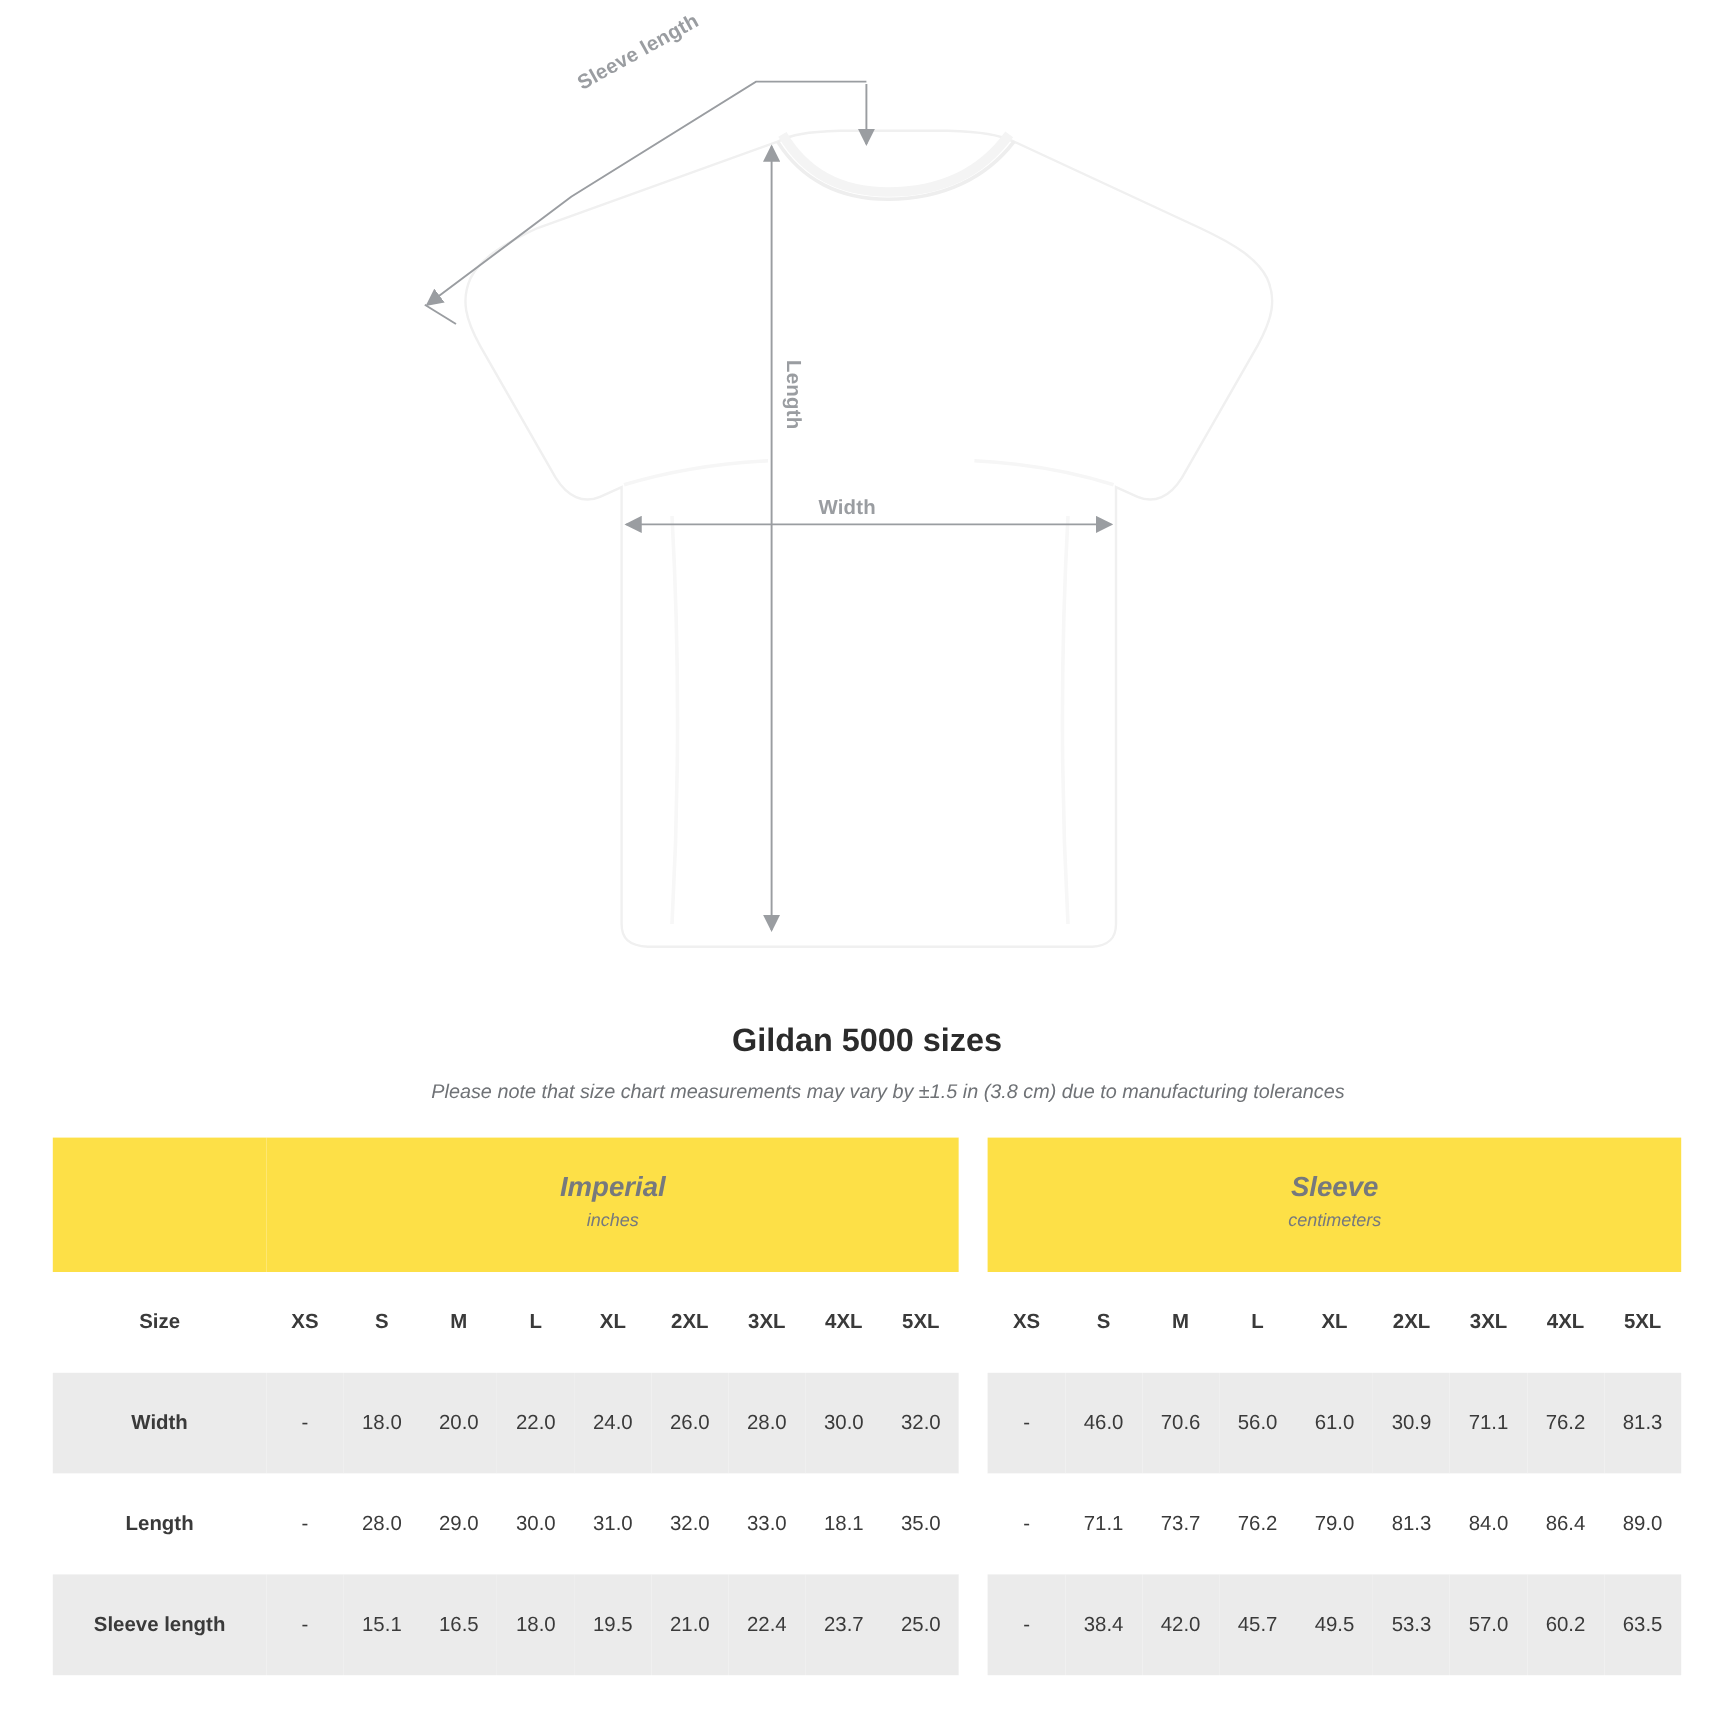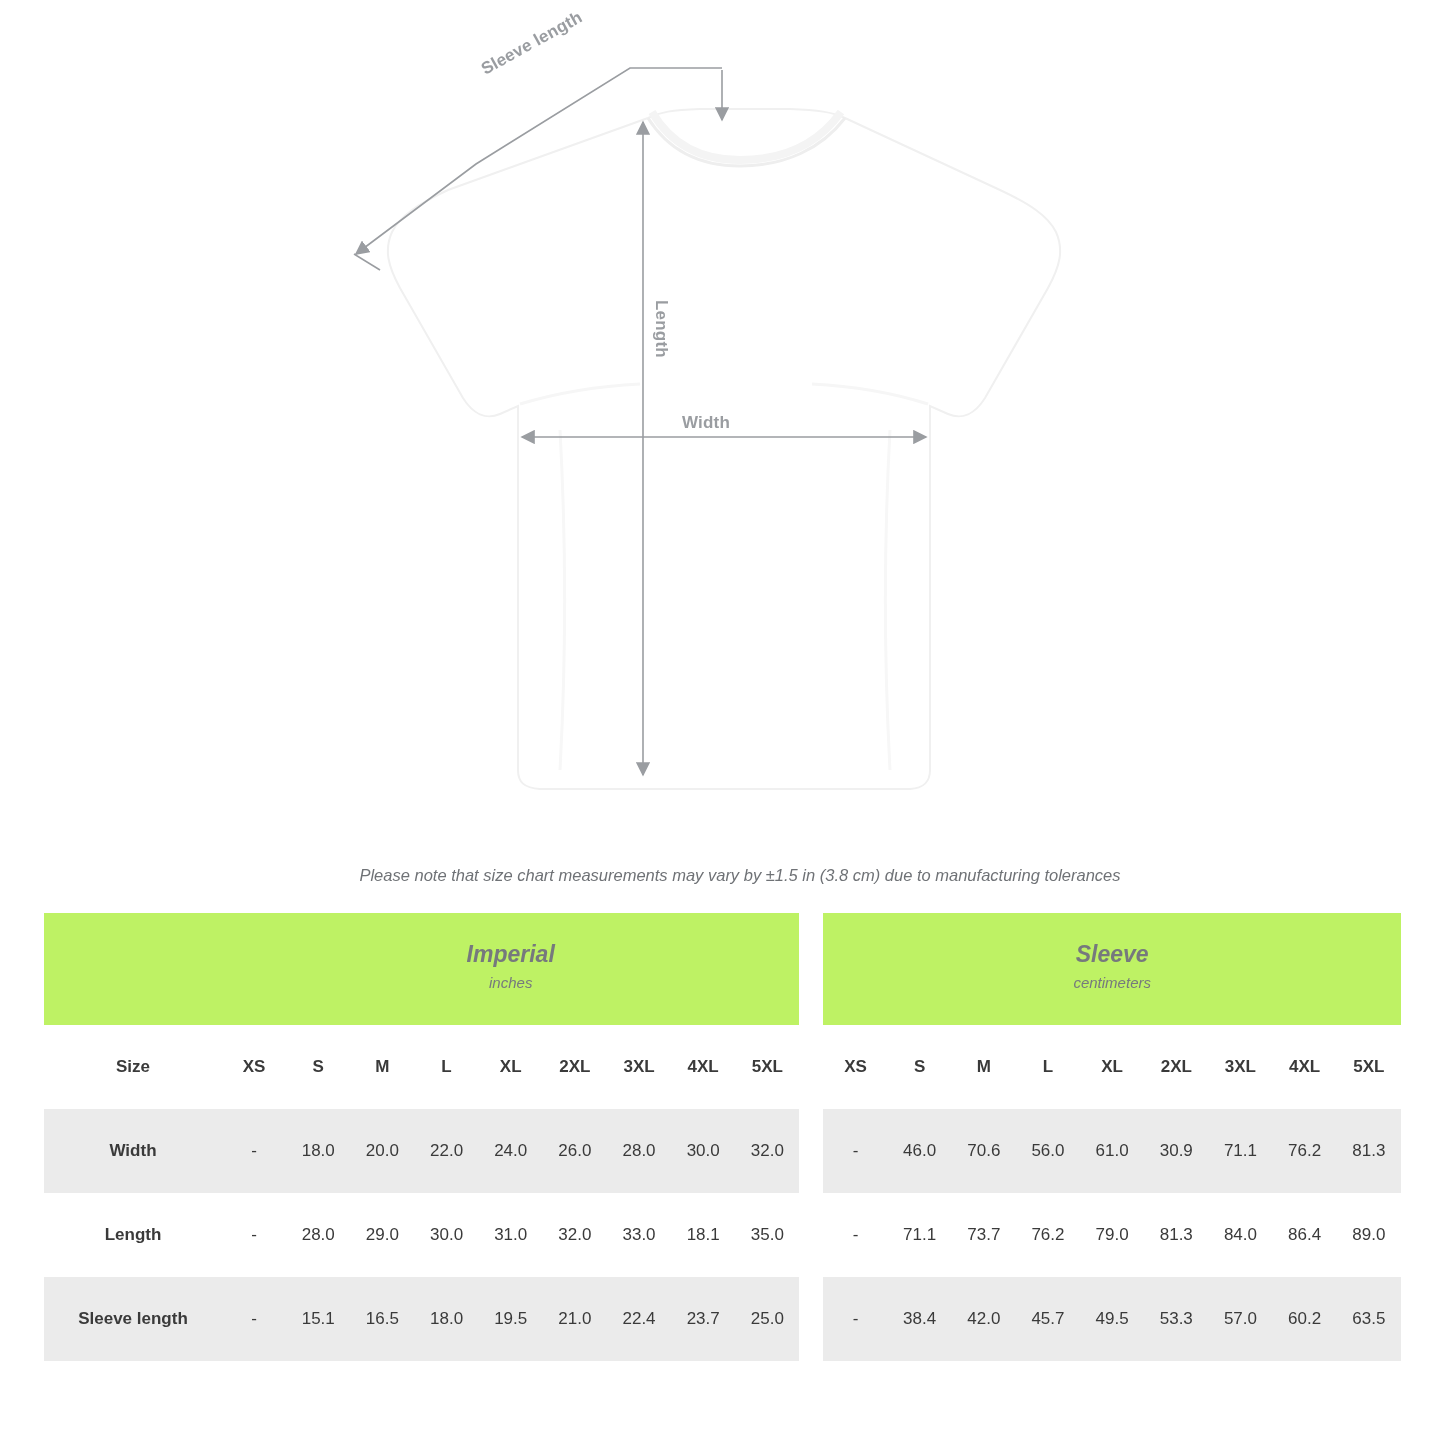--- a/index.html
+++ b/index.html
@@ -61,42 +61,42 @@
     font-size: 27px;
     font-weight: bold;
     color: #2b2b2b;
     margin-top: 22px;
   }
   .chart-note {
     text-align: center;
     font-size: 16.5px;
     font-style: italic;
     color: #6f7276;
-    margin-top: 36px;
+    margin-top: 18px;
     padding-left: 35px;
   }
 
   
   .table-wrap {
     margin: 28px 44px 0 44px;
   }
   table.size-table {
     border-collapse: collapse;
     width: 1357px;
     table-layout: fixed;
   }
   table.size-table td,
   table.size-table th {
     text-align: center;
     vertical-align: middle;
     font-weight: normal;
   }
   .unit-head td {
     height: 110px;
-    background: #bef264;
+    background: #fde047;
   }
   .unit-title {
     font-size: 23px;
     font-style: italic;
     font-weight: bold;
     color: #76797d;
     line-height: 1.25;
   }
   .unit-sub {
     font-size: 15px;
@@ -203,20 +203,21 @@
       <g stroke="#9a9da1" stroke-width="1.6" fill="none">
         <path d="M 522,437 L 926,437" marker-start="url(#arrowStart)" marker-end="url(#arrowEnd)"></path>
       </g>
     </svg>
 
     <div class="dim-label label-sleeve">Sleeve length</div>
     <div class="dim-label label-length">Length</div>
     <div class="dim-label label-width">Width</div>
   </div>
 
+  <div class="chart-heading">Gildan 5000 sizes</div>
   <div class="chart-note">Please note that size chart measurements may vary by ±1.5 in (3.8 cm) due to manufacturing tolerances</div>
 
   <div class="table-wrap">
     <table class="size-table">
       <colgroup>
         <col class="first-col">
         <col span="9">
         <col class="gap-col">
         <col span="9">
       </colgroup>

